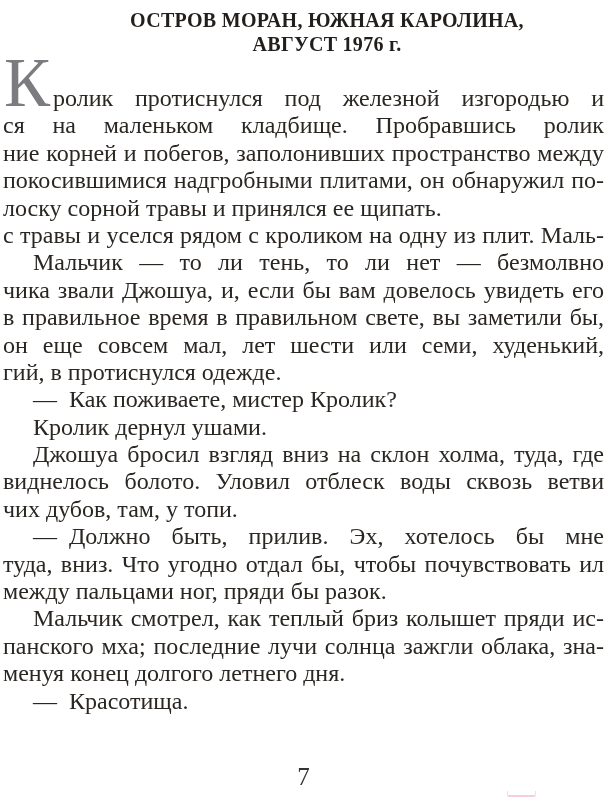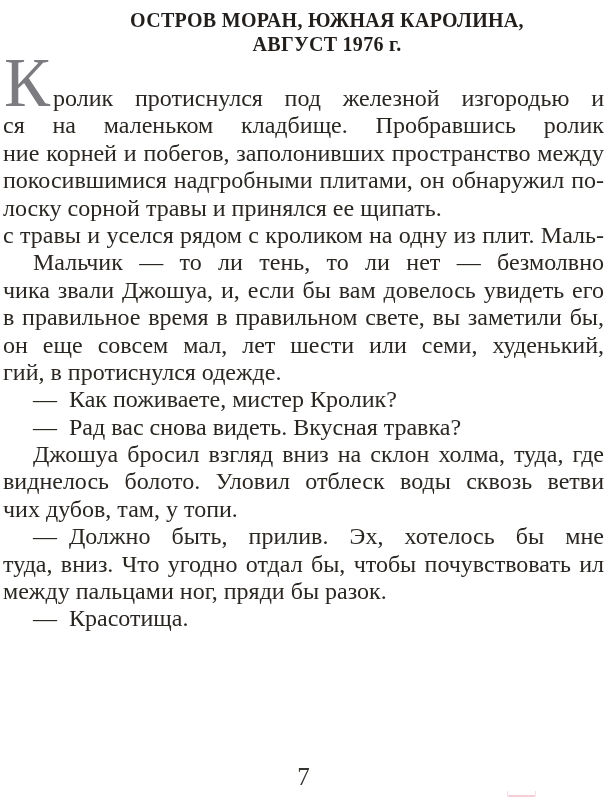--- a/index.html
+++ b/index.html
@@ -102,31 +102,36 @@
         <div class="line j ind">Мальчик — то ли тень, то ли нет — безмолвно поднялся</div>
         <div class="line j">чика звали Джошуа, и, если бы вам довелось увидеть его</div>
         <div class="line j">в правильное время в правильном свете, вы заметили бы, что</div>
         <div class="line j">он еще совсем мал, лет шести или семи, худенький, босоно-</div>
         <div class="line">гий, в протиснулся одежде.</div>
       </div>
       <div class="para">
         <div class="line ind">— Как поживаете, мистер Кролик?</div>
       </div>
       <div class="para">
-        <div class="line ind">— Рад вас снова видеть. Вкусная травка?</div>
+        <div class="line ind">Кролик дернул ушами.</div>
       </div>
       <div class="para">
         <div class="line j ind">Джошуа бросил взгляд вниз на склон холма, туда, где</div>
         <div class="line j">виднелось болото. Уловил отблеск воды сквозь ветви могу-</div>
         <div class="line">чих дубов, там, у топи.</div>
       </div>
       <div class="para">
         <div class="line j ind">— Должно быть, прилив. Эх, хотелось бы мне пройтись</div>
         <div class="line j">туда, вниз. Что угодно отдал бы, чтобы почувствовать ил</div>
         <div class="line">между пальцами ног, пряди бы разок.</div>
+      </div>
+      <div class="para">
+        <div class="line j ind">Мальчик смотрел, как теплый бриз колышет пряди ис-</div>
+        <div class="line j">панского мха; последние лучи солнца зажгли облака, зна-</div>
+        <div class="line">менуя конец долгого летнего дня.</div>
       </div>
       <div class="para">
         <div class="line ind">— Красотища.</div>
       </div>
     </div>
 
   <div class="page-number">7</div>
 
   <div class="scan-artifact"></div>
 

